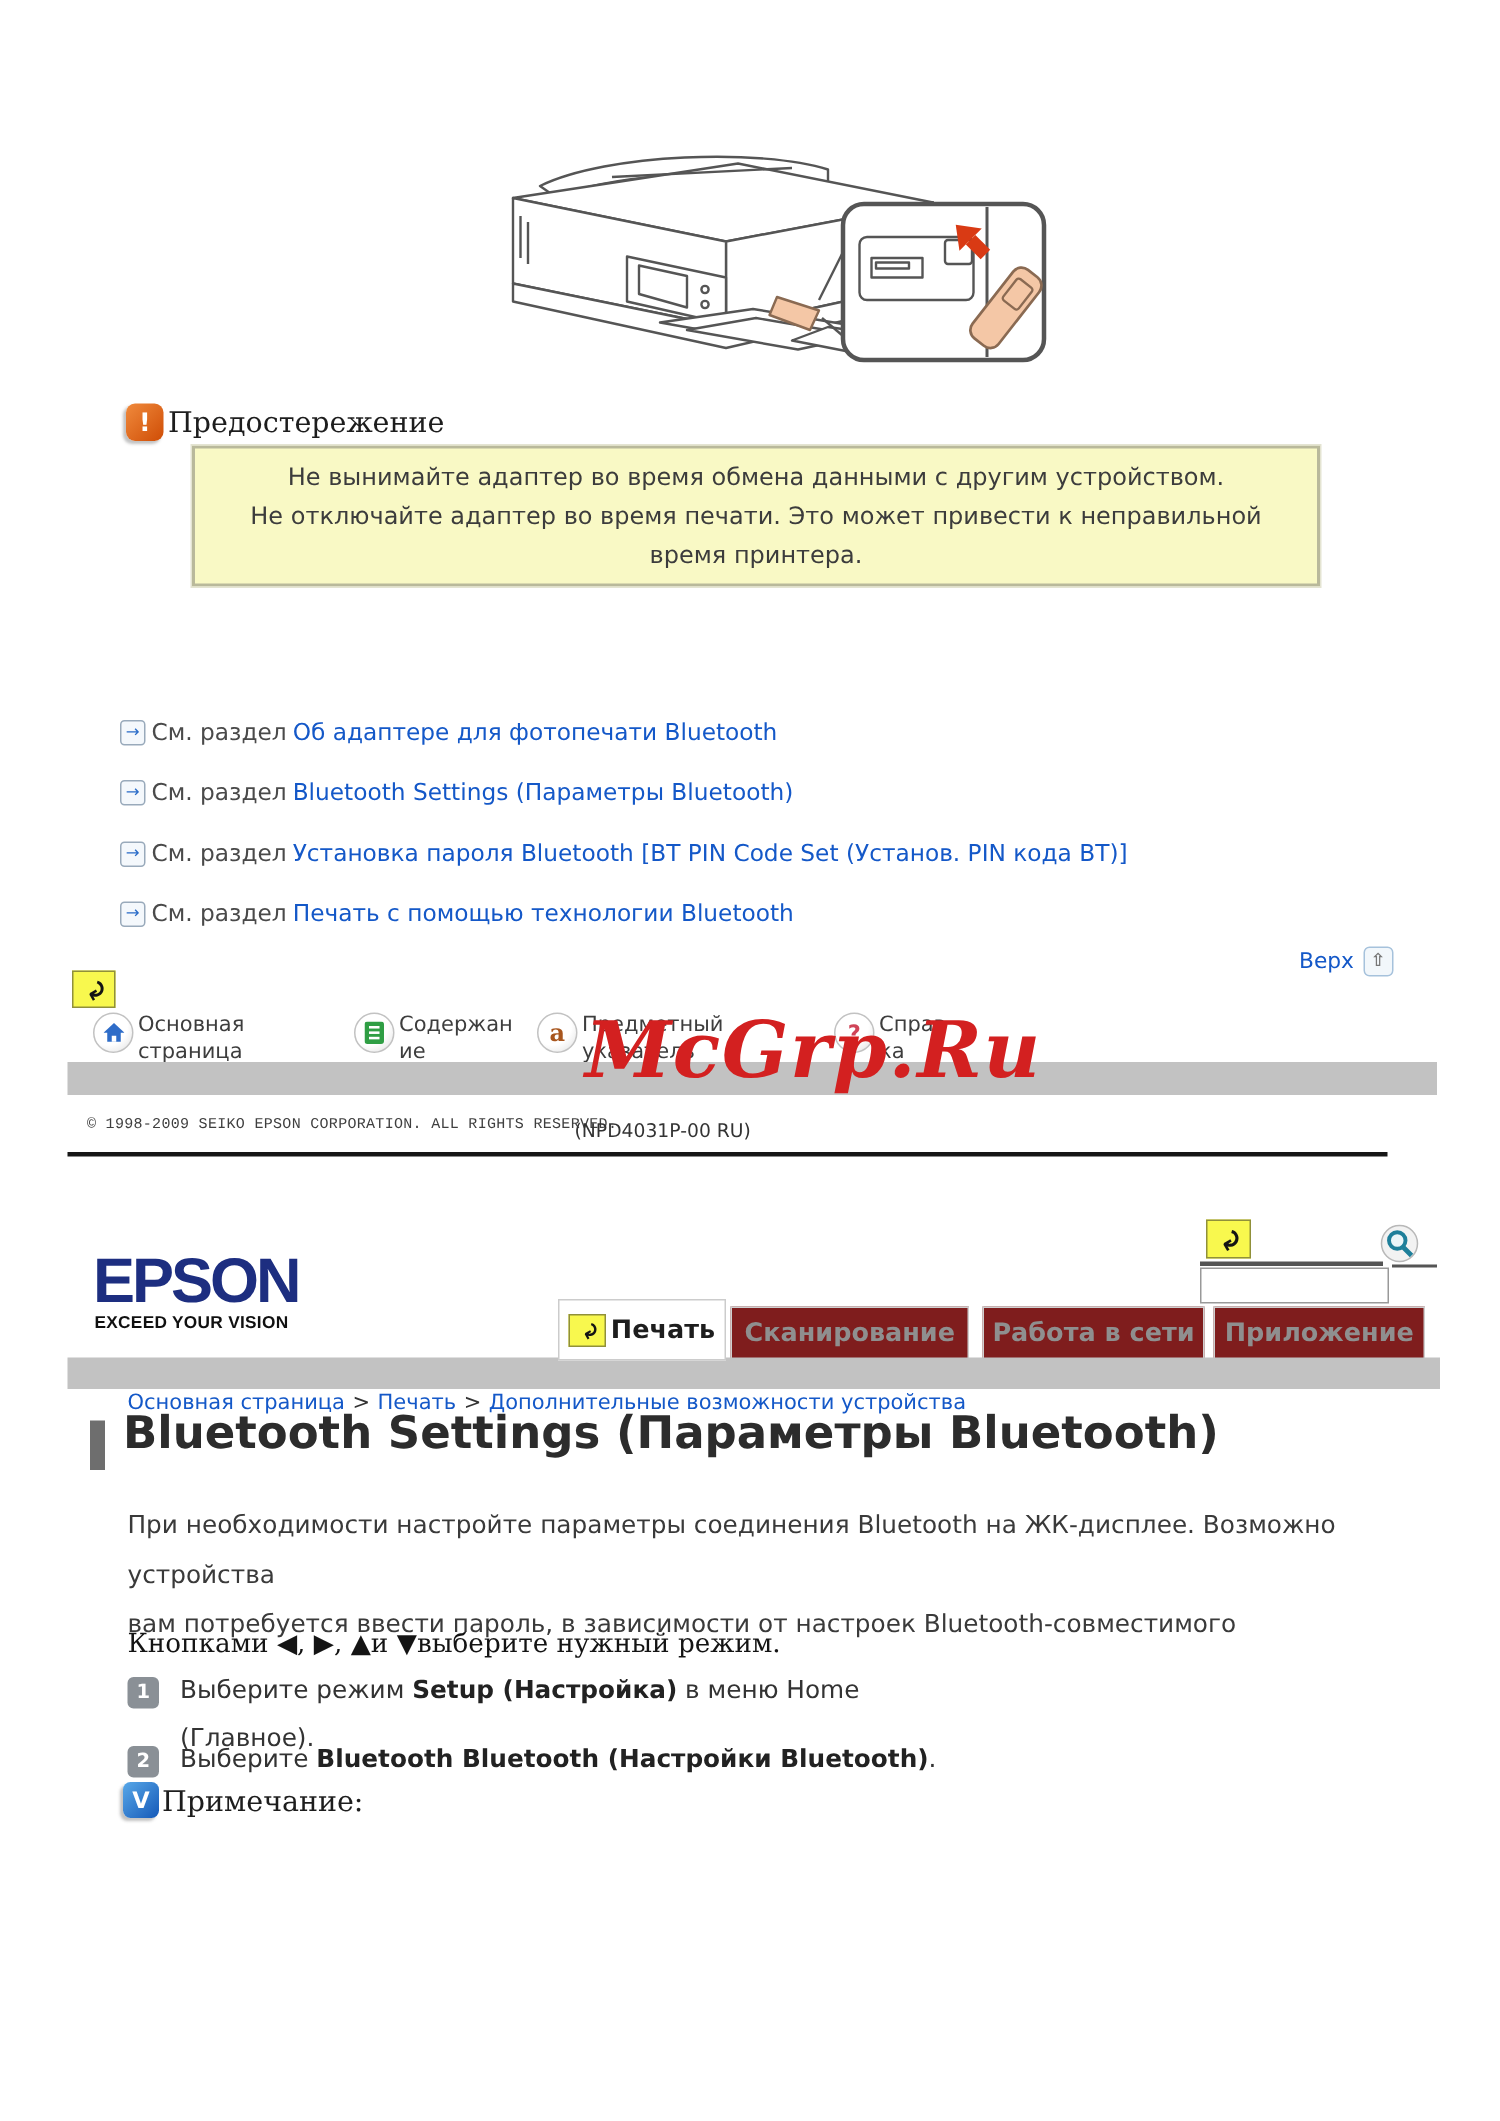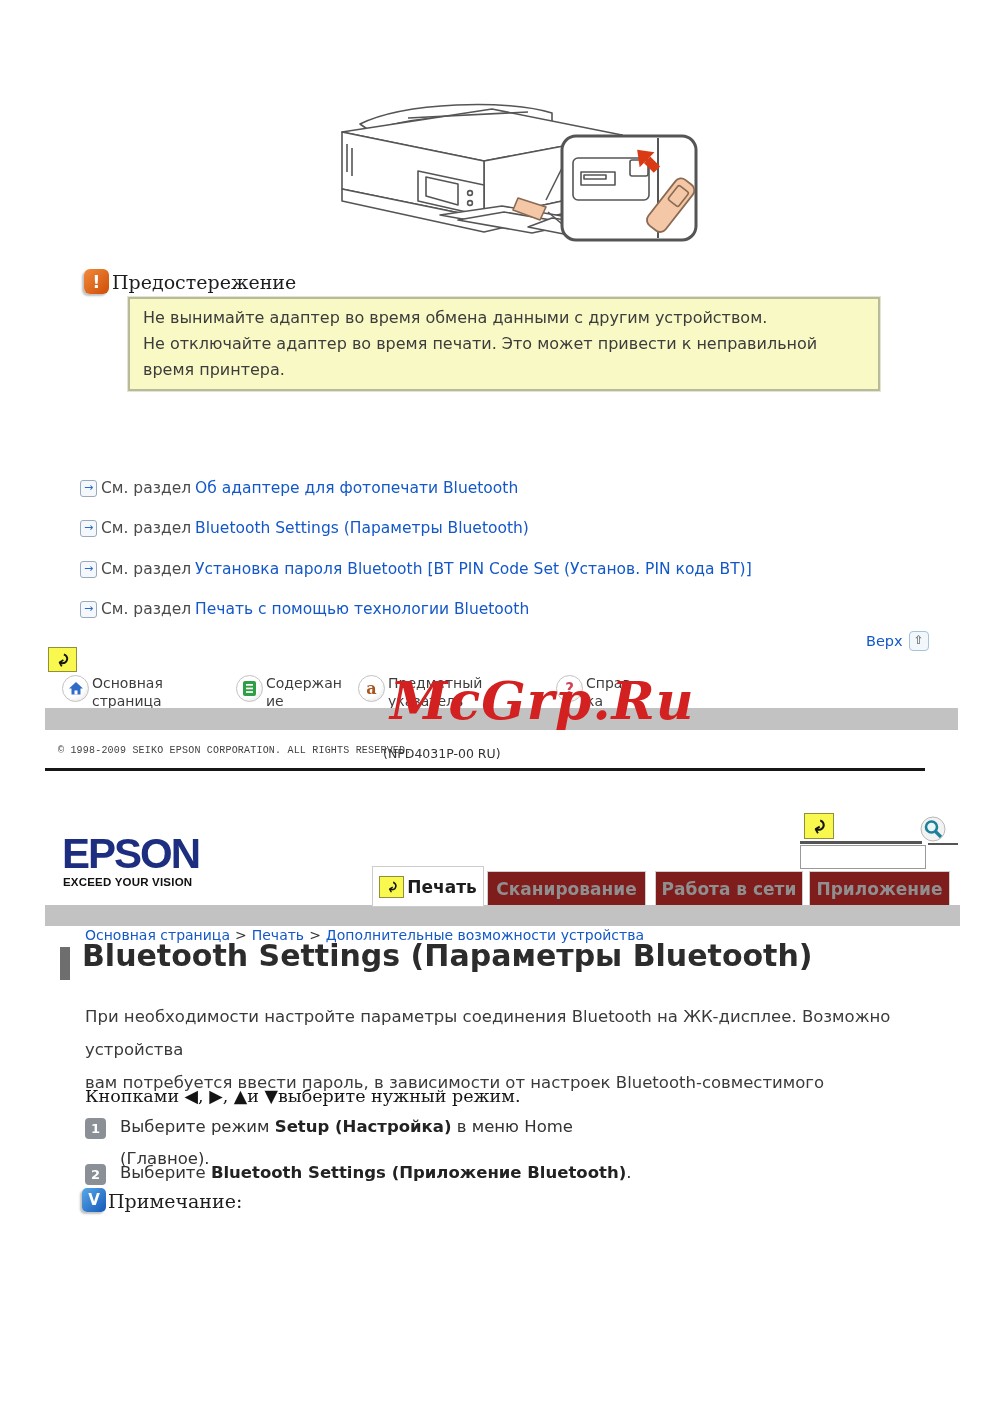--- a/index.html
+++ b/index.html
@@ -13,21 +13,21 @@
   #caution-head{left:84px;top:269px;display:flex;align-items:flex-start;gap:3px;}
   .badge-ico{width:25px;height:25px;border-radius:6px;color:#fff;font-weight:bold;
              display:flex;align-items:center;justify-content:center;font-size:17px;flex:none;
              box-shadow:-2px 2px 2px rgba(120,120,120,.45);}
   #caution-ico{background:linear-gradient(135deg,#f08a3c,#cf4d06);}
   #note-ico{background:linear-gradient(135deg,#58a8e8,#1559b8);}
   .serif-label{font-family:"DejaVu Serif","Liberation Serif",serif;font-size:19px;color:#1d1d1d;padding-top:2px;}
 
   #caution-box{left:128px;top:297px;width:722px;background:#f9f9c5;border:2px solid #b9b99b;
                outline:1px solid #e4e4d2;padding:6px 13px;}
-  #caution-box .ln{font-size:16px;line-height:26px;color:#3c3c3c;white-space:nowrap;}
+  #caution-box .ln{font-size:16px;line-height:26px;color:#3c3c3c;white-space:nowrap;text-align:center;}
 
   .see-row{left:80px;display:flex;align-items:flex-start;gap:4px;font-size:15.5px;color:#4a4a4a;}
   .see-ico{width:15px;height:15px;border:1px solid #9ab;border-radius:3px;background:#f4f8fc;
            color:#2b6cc8;font-size:11px;line-height:14px;text-align:center;flex:none;margin-top:1px;}
   .see-row a{color:#1458c8;text-decoration:none;}
   #see0{top:479px;} #see1{top:519px;} #see2{top:560px;} #see3{top:600px;}
 
   #top-row{top:631px;left:866px;display:flex;align-items:center;gap:6px;}
   #top-row a{color:#1458c8;font-size:14.5px;text-decoration:none;}
   .up-ico{width:18px;height:18px;border:1px solid #a6c2dc;border-radius:4px;background:#f2f7fb;
@@ -281,21 +281,21 @@
   <div class="abs" id="controls-line">Кнопками ◀, ▶, ▲и ▼выберите нужный режим.</div>
 
   <div class="abs step-badge" id="badge1">1</div>
   <div class="abs step-text" id="step1-l1">
     <span>Выберите режим </span><b>Setup (Настройка)</b><span> в меню Home</span>
   </div>
   <div class="abs step-text" id="step1-l2">(Главное).</div>
 
   <div class="abs step-badge" id="badge2">2</div>
   <div class="abs step-text" id="step2-l1">
-    <span>Выберите </span><b>Bluetooth Settings (Приложение Bluetooth)</b><span>.</span>
+    <span>Выберите </span><b>Bluetooth Bluetooth (Настройки Bluetooth)</b><span>.</span>
   </div>
 
   <div class="abs" id="note-head">
     <div class="badge-ico" id="note-ico">V</div>
     <div class="serif-label">Примечание:</div>
   </div>
 
 </div>
 
 </body></html>

